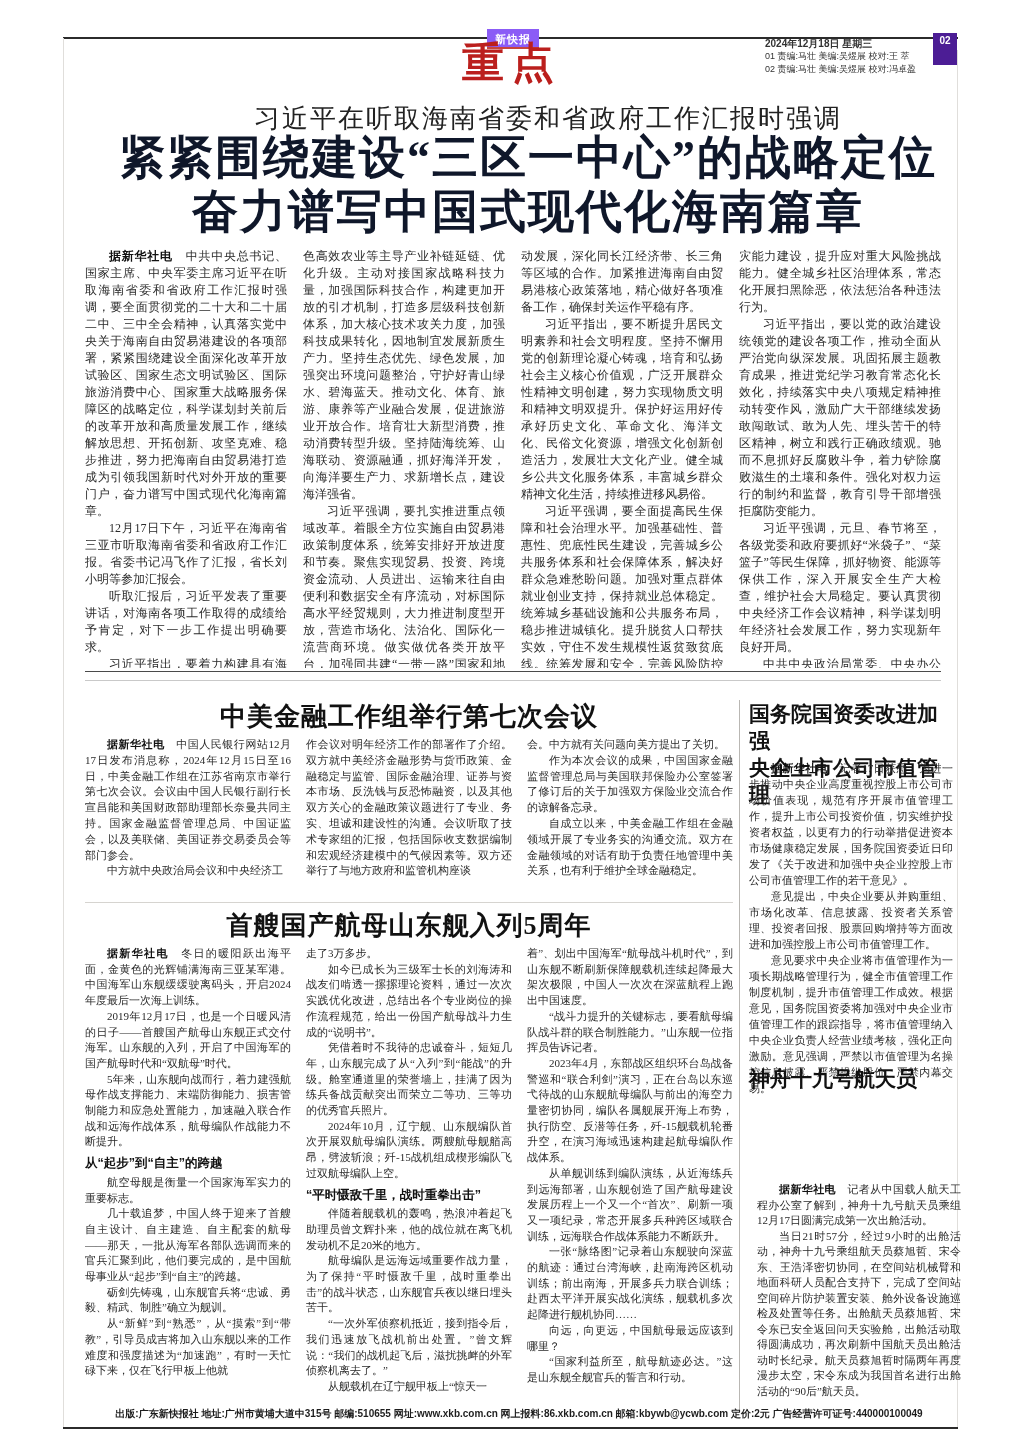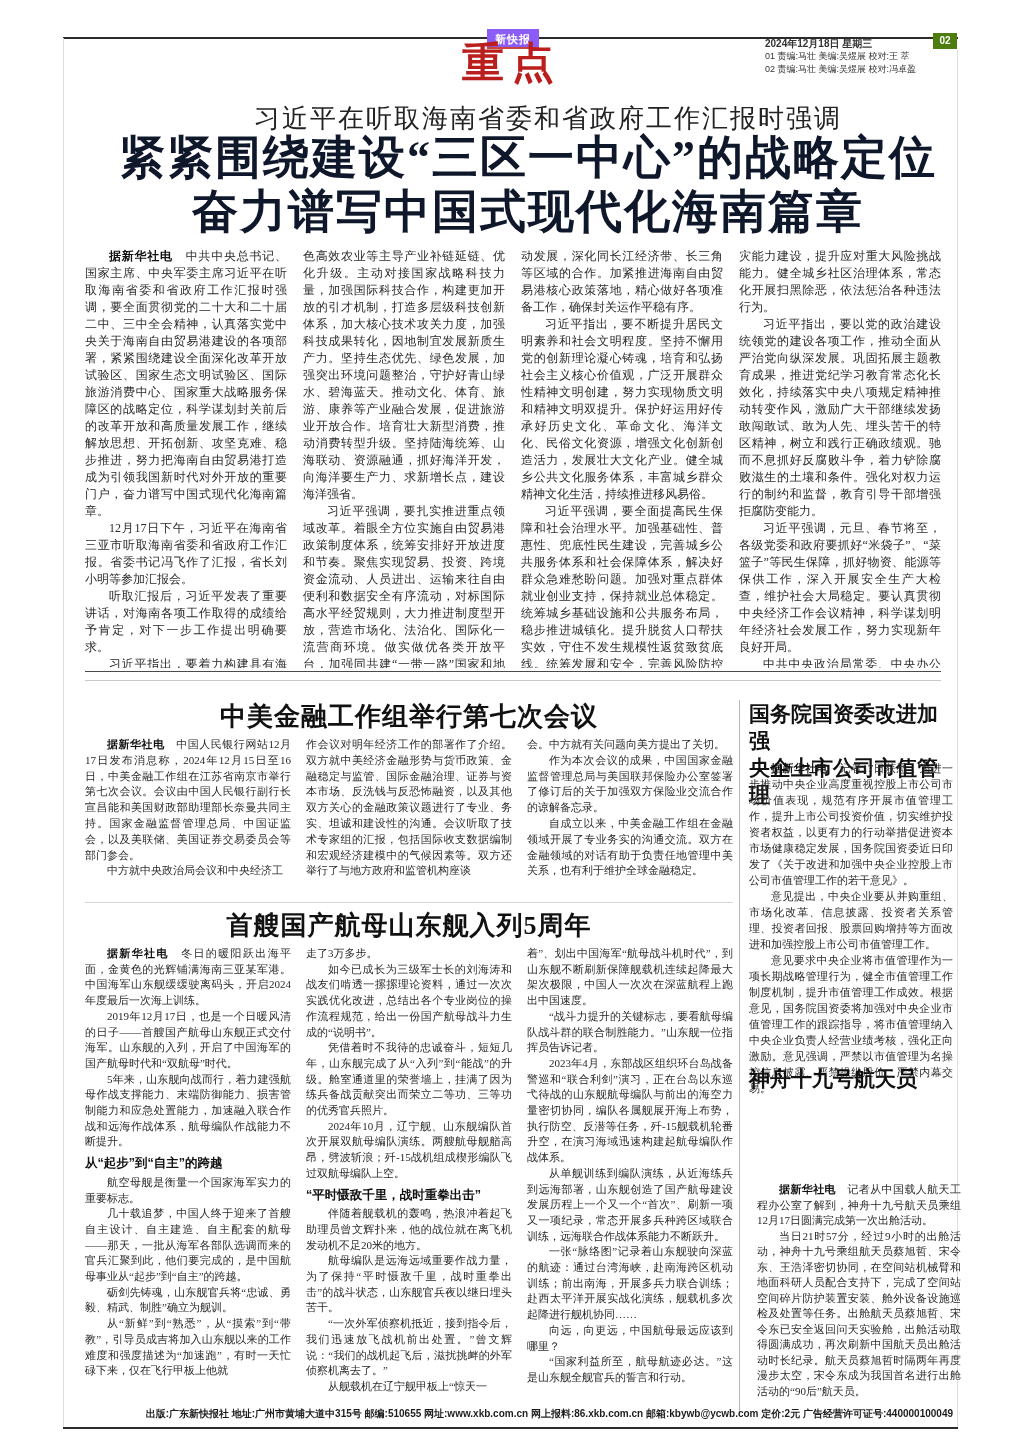--- a/index.html
+++ b/index.html
@@ -13,21 +13,21 @@
   .frame-right{left:957px;top:50px;height:1377px;border-left:1px solid #e0dedb;width:0;}
   
   .logo{left:487px;top:18px;width:52px;height:20px;background:#8b5cf6;color:#fff;
         font-family:"Liberation Sans","DejaVu Sans",sans-serif;font-size:11px;font-weight:bold;
         text-align:center;line-height:20px;letter-spacing:1px;box-shadow:inset 0 -2px 0 #c8453c;margin-top:11px;}
   .section-name{left:0;top:40px;width:1024px;text-align:center;font-size:42px;font-weight:900;
         color:#bb1f1d;letter-spacing:8px;line-height:46px;}
   .hdr-right{left:765px;top:37px;width:160px;font-family:"Liberation Sans","DejaVu Sans",sans-serif;
         font-size:9px;line-height:13px;color:#333;}
   .hdr-right .d{font-size:10px;font-weight:bold;}
-  .page-badge{left:933px;top:33px;width:24px;height:16px;background:#4d7c0f;color:#fff;
+  .page-badge{left:933px;top:33px;width:24px;height:32px;background:#4c1d95;color:#fff;
         font-family:"Liberation Sans","DejaVu Sans",sans-serif;font-size:10px;font-weight:bold;
         text-align:center;line-height:16px;}
   
   .kicker{left:0;top:101px;width:1024px;text-align:center;color:#222;
         font-family:"Liberation Sans","DejaVu Sans",sans-serif;font-size:26px;font-weight:500;letter-spacing:2px;margin-left:36px;}
   .hl{left:0;width:1024px;text-align:center;color:#0f172a;font-weight:900;font-size:46px;letter-spacing:2px;line-height:52px;padding-left:16px;}
   .hl1{top:132px;} .hl2{top:186px;}
   
   .cols{display:flex;}
   .col{flex:1;overflow:hidden;}
@@ -46,21 +46,21 @@
   #car-title{left:85px;top:908px;width:648px;text-align:center;font-size:26px;font-weight:900;color:#111;letter-spacing:1px;}
   #car-body{left:85px;top:946px;width:648px;height:458px;gap:15px;font-size:11px;line-height:15.7px;}
   .v-rule{left:739px;top:700px;height:712px;border-left:1px solid #b9b7b3;width:0;}
   
   .side-title{left:749px;width:204px;font-size:21px;font-weight:900;color:#111;line-height:27px;}
   #side1-title{top:701px;} #side2-title{top:1066px;}
   .side-body{left:749px;width:204px;overflow:hidden;font-size:11px;}
   #side1-body{top:760px;height:358px;line-height:16px;}
   #side2-body{top:1182px;height:222px;line-height:15.5px;margin-left:8px;}
   
-  .footer{left:85px;top:1407px;width:868px;text-align:right;color:#1d1d1d;
+  .footer{left:85px;top:1407px;width:868px;text-align:center;color:#1d1d1d;
         font-family:"Liberation Sans","DejaVu Sans",sans-serif;font-size:10px;font-weight:bold;}
 </style>
 </head>
 <body>
 
 <div id="page">
 
   <div class="abs rule-top"></div>
   <div class="abs frame-left"></div>
   <div class="abs frame-right"></div>

